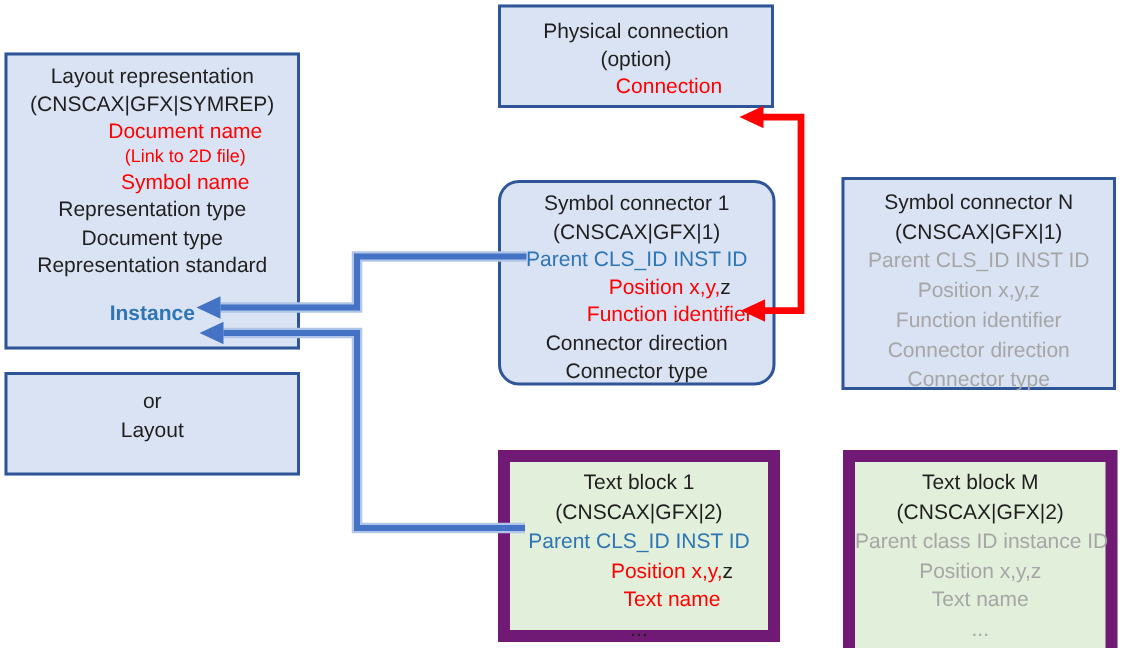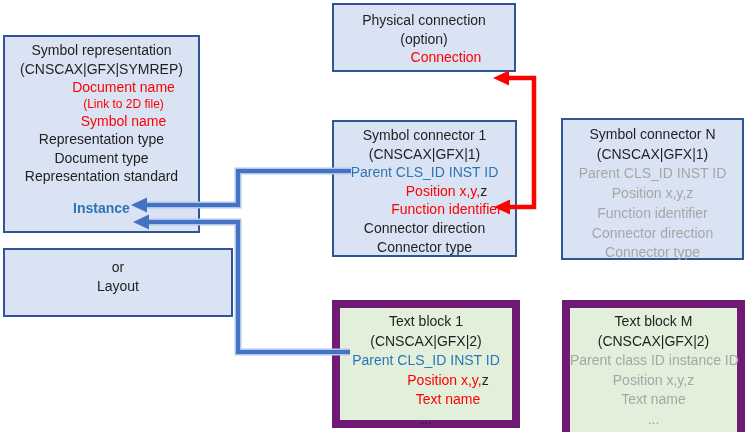--- a/index.html
+++ b/index.html
@@ -23,21 +23,21 @@
 
   
   .box-symrep{padding-top:4px;}
   .box-symrep .row{line-height:18.5px;}
   .box-symrep .row.small{line-height:15px;font-size:12px;}
   .box-symrep .row.instance{margin-top:13px;font-weight:bold;}
   .box-layout{padding-top:8px;}
   .box-layout .row{line-height:18.5px;}
   .box-phys{padding-top:6px;}
   .box-phys .row{line-height:18.5px;}
-  .box-conn1{padding-top:4px;}
+  .box-conn1{padding-top:4px;border-radius:14px;}
   .box-conn1 .row{line-height:18.6px;}
   .box-connN{padding-top:5px;}
   .box-connN .row{line-height:19.7px;}
   .box-textblock{padding-top:4px;}
   .box-textblock .row{line-height:19.5px;}
 
   .black{color:#1f1f1f;}
   .red{color:#fe0202;margin-left:44px;}
   .blue{color:#2e75b6;}
   .gray{color:#a6a6a6;}
@@ -47,32 +47,32 @@
     pointer-events:none;
     z-index:5;
   }
 </style>
 </head>
 <body>
 
 <div class="canvas">
 
   <div class="box blue-box box-symrep" style="left:3px;top:35px;width:197px;height:198px;">
-    <div class="row black">Symbol representation</div>
+    <div class="row black">Layout representation</div>
     <div class="row black">(CNSCAX|GFX|SYMREP)</div>
     <div class="row red">Document name</div>
     <div class="row small red">(Link to 2D file)</div>
     <div class="row red">Symbol name</div>
     <div class="row black">Representation type</div>
     <div class="row black">Document type</div>
     <div class="row black">Representation standard</div>
     <div class="row blue instance">Instance</div>
   </div>
 
-  <div class="box blue-box box-layout" style="left:3px;top:248px;width:230px;height:69px;">
+  <div class="box blue-box box-layout" style="left:3px;top:248px;width:197px;height:69px;">
     <div class="row black">or</div>
     <div class="row black">Layout</div>
   </div>
 
   <div class="box blue-box box-phys" style="left:332px;top:3px;width:184px;height:69px;">
     <div class="row black">Physical connection</div>
     <div class="row black">(option)</div>
     <div class="row red">Connection</div>
   </div>
 

